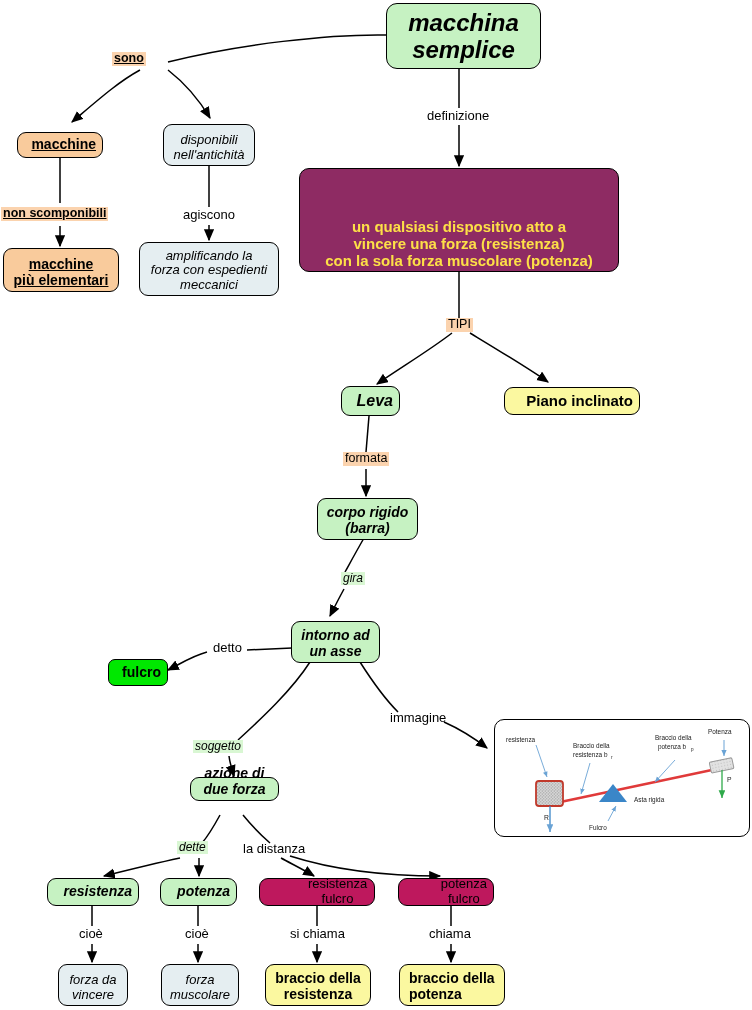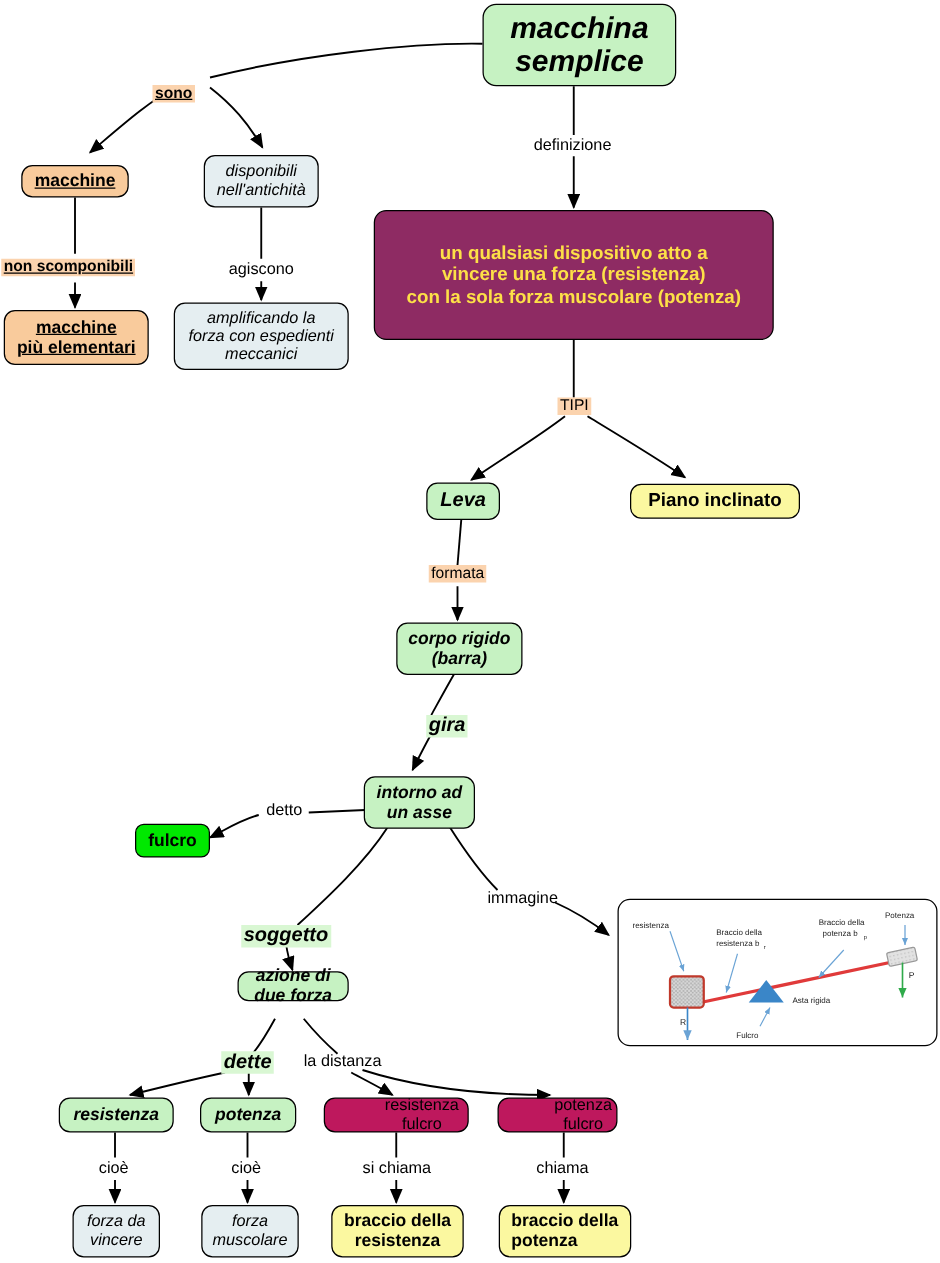--- a/index.html
+++ b/index.html
@@ -25,21 +25,21 @@
     height: 1010px;
     pointer-events: none;
   }
   .node {
     position: absolute;
     box-sizing: border-box;
     border: 1.4px solid #000000;
     border-radius: 9px;
     display: flex;
     align-items: center;
-    justify-content: center;
+    justify-content: flex-end;
     text-align: center;
     line-height: 1.14;
     color: #000000;
     padding: 2px 6px;
   }
   .n-green      { background: #c6f2c2; }
   .n-green-bold { background: #00e800; }
   .n-peach      { background: #f9cb9c; }
   .n-yellow     { background: #fbf8a0; }
   .n-bluegray   { background: #e5eef1; font-style: italic; }
@@ -53,21 +53,21 @@
 
   .lbl {
     position: absolute;
     white-space: nowrap;
     color: #000000;
     line-height: 1.1;
     padding: 0 2px;
   }
   .lbl-peach { background: #fbd3ae; font-weight: bold; text-decoration: underline; font-size: 12.5px; }
   .lbl-peach-plain { background: #fbd3ae; font-weight: normal; font-size: 12.5px; }
-  .lbl-green { background: #d9f7d3; font-weight: bold; font-style: italic; font-size: 16px; }
+  .lbl-green { background: #d9f7d3; font-weight: normal; font-style: italic; font-size: 12px; }
   .lbl-plain { background: transparent; font-weight: normal; font-size: 13px; }
 
   
   .illus {
     position: absolute;
     box-sizing: border-box;
     background: #ffffff;
     border: 1.3px solid #000000;
     border-radius: 10px;
     overflow: hidden;
@@ -232,21 +232,21 @@
   <div class="node n-yellow" style="left:265px; top:964px; width:106px; height:42px; font-size:14px; flex-direction:column;">
     <span class="t-b">braccio della</span>
     <span class="t-b">resistenza</span>
   </div>
 
   <div class="node n-yellow" style="left:399px; top:964px; width:106px; height:42px; font-size:14px; flex-direction:column; align-items:flex-start; padding-left:9px;">
     <span class="t-b">braccio della</span>
     <span class="t-b">potenza</span>
   </div>
 
-  <div class="lbl lbl-peach" style="left:122px; top:52px;margin-top:16px;"><span>sono</span></div>
+  <div class="lbl lbl-peach" style="left:112px; top:52px;"><span>sono</span></div>
 
   <div class="lbl lbl-plain" style="left:425px; top:109px;"><span>definizione</span></div>
 
   <div class="lbl lbl-peach" style="left:1px; top:207px;"><span>non scomponibili</span></div>
 
   <div class="lbl lbl-plain" style="left:181px; top:208px;"><span>agiscono</span></div>
 
   <div class="lbl lbl-peach-plain" style="left:446px; top:318px; text-decoration:none; font-weight:normal;"><span>TIPI</span></div>
 
   <div class="lbl lbl-peach-plain" style="left:343px; top:452px;"><span>formata</span></div>

